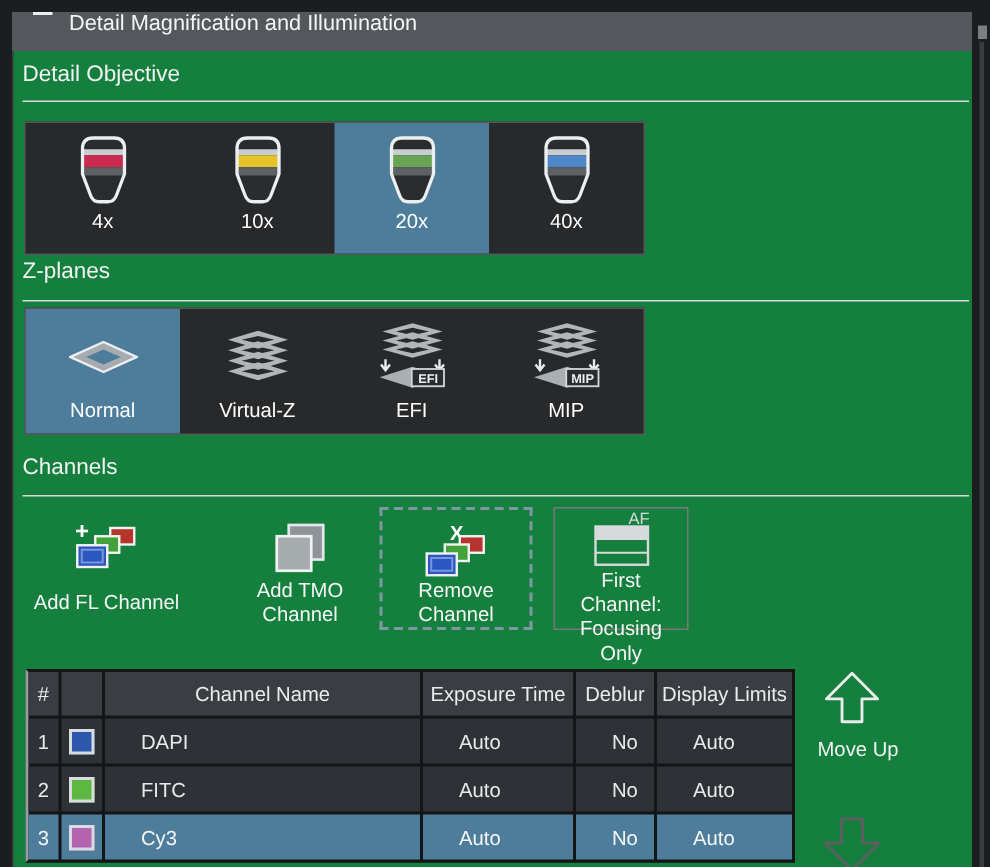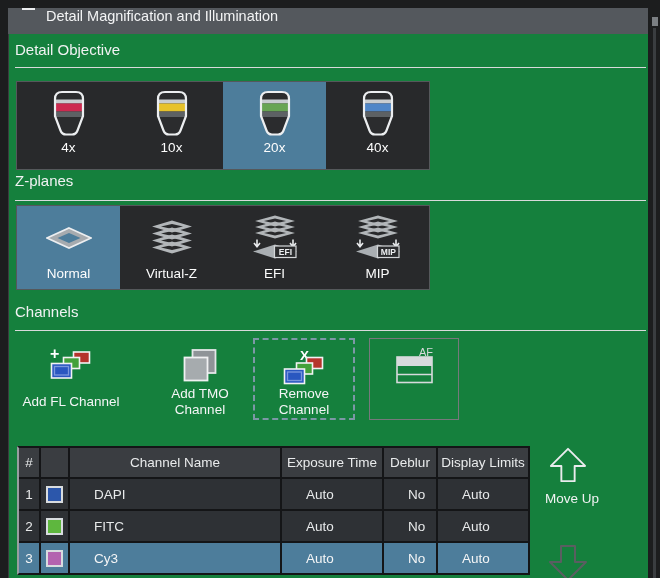--- a/index.html
+++ b/index.html
@@ -255,20 +255,21 @@
 
     <div class="toolbar-btn outlined" style="left:360px;width:90px">
       <span class="icon-wrap">
         <svg width="50" height="40" viewBox="0 0 50 40">
           <text x="30" y="10.5" font-size="11" fill="#d7dadc">AF</text>
           <rect x="8" y="12" width="35" height="9" fill="#d7dadc"></rect>
           <rect x="8" y="12" width="35" height="25.5" fill="none" stroke="#d7dadc" stroke-width="1.6"></rect>
           <path d="M8 29.5 H43" stroke="#d7dadc" stroke-width="1.4"></path>
         </svg>
       </span>
+      <span class="lbl">First Channel: Focusing Only</span>
     </div>
 
     <div class="table">
       <div class="th">#</div>
       <div class="th"></div>
       <div class="th">Channel Name</div>
       <div class="th">Exposure Time</div>
       <div class="th">Deblur</div>
       <div class="th">Display Limits</div>
 

